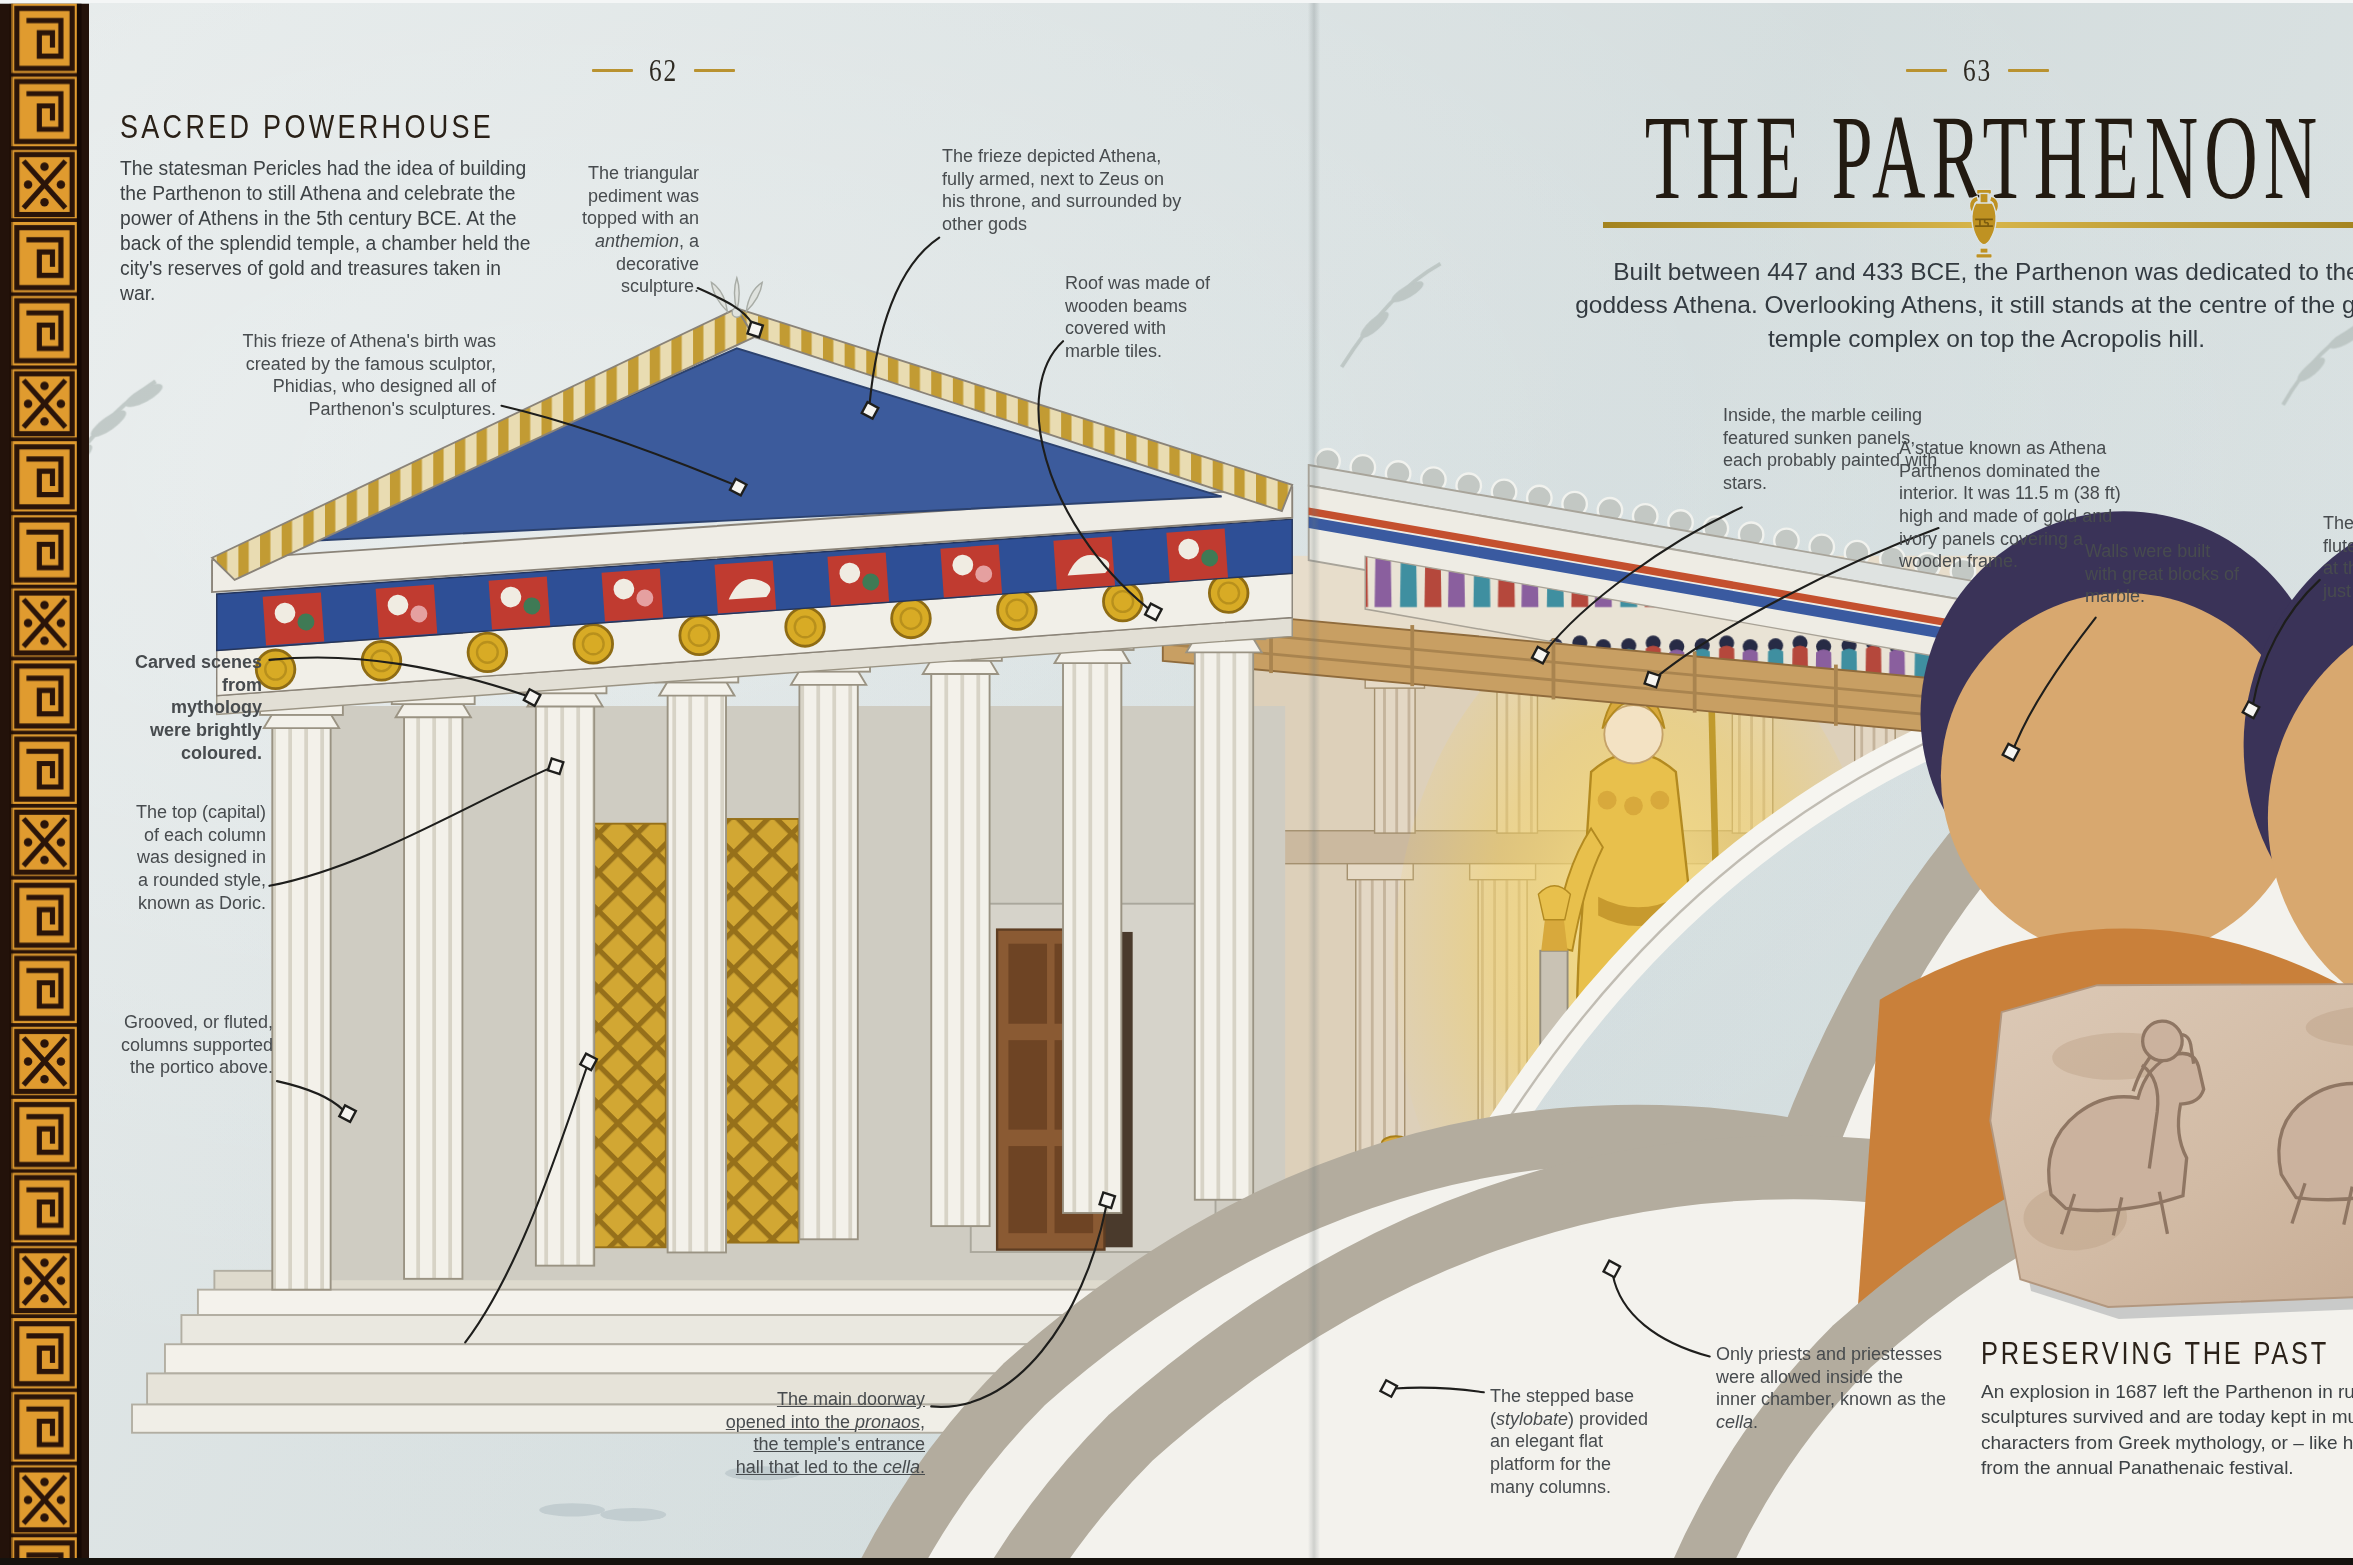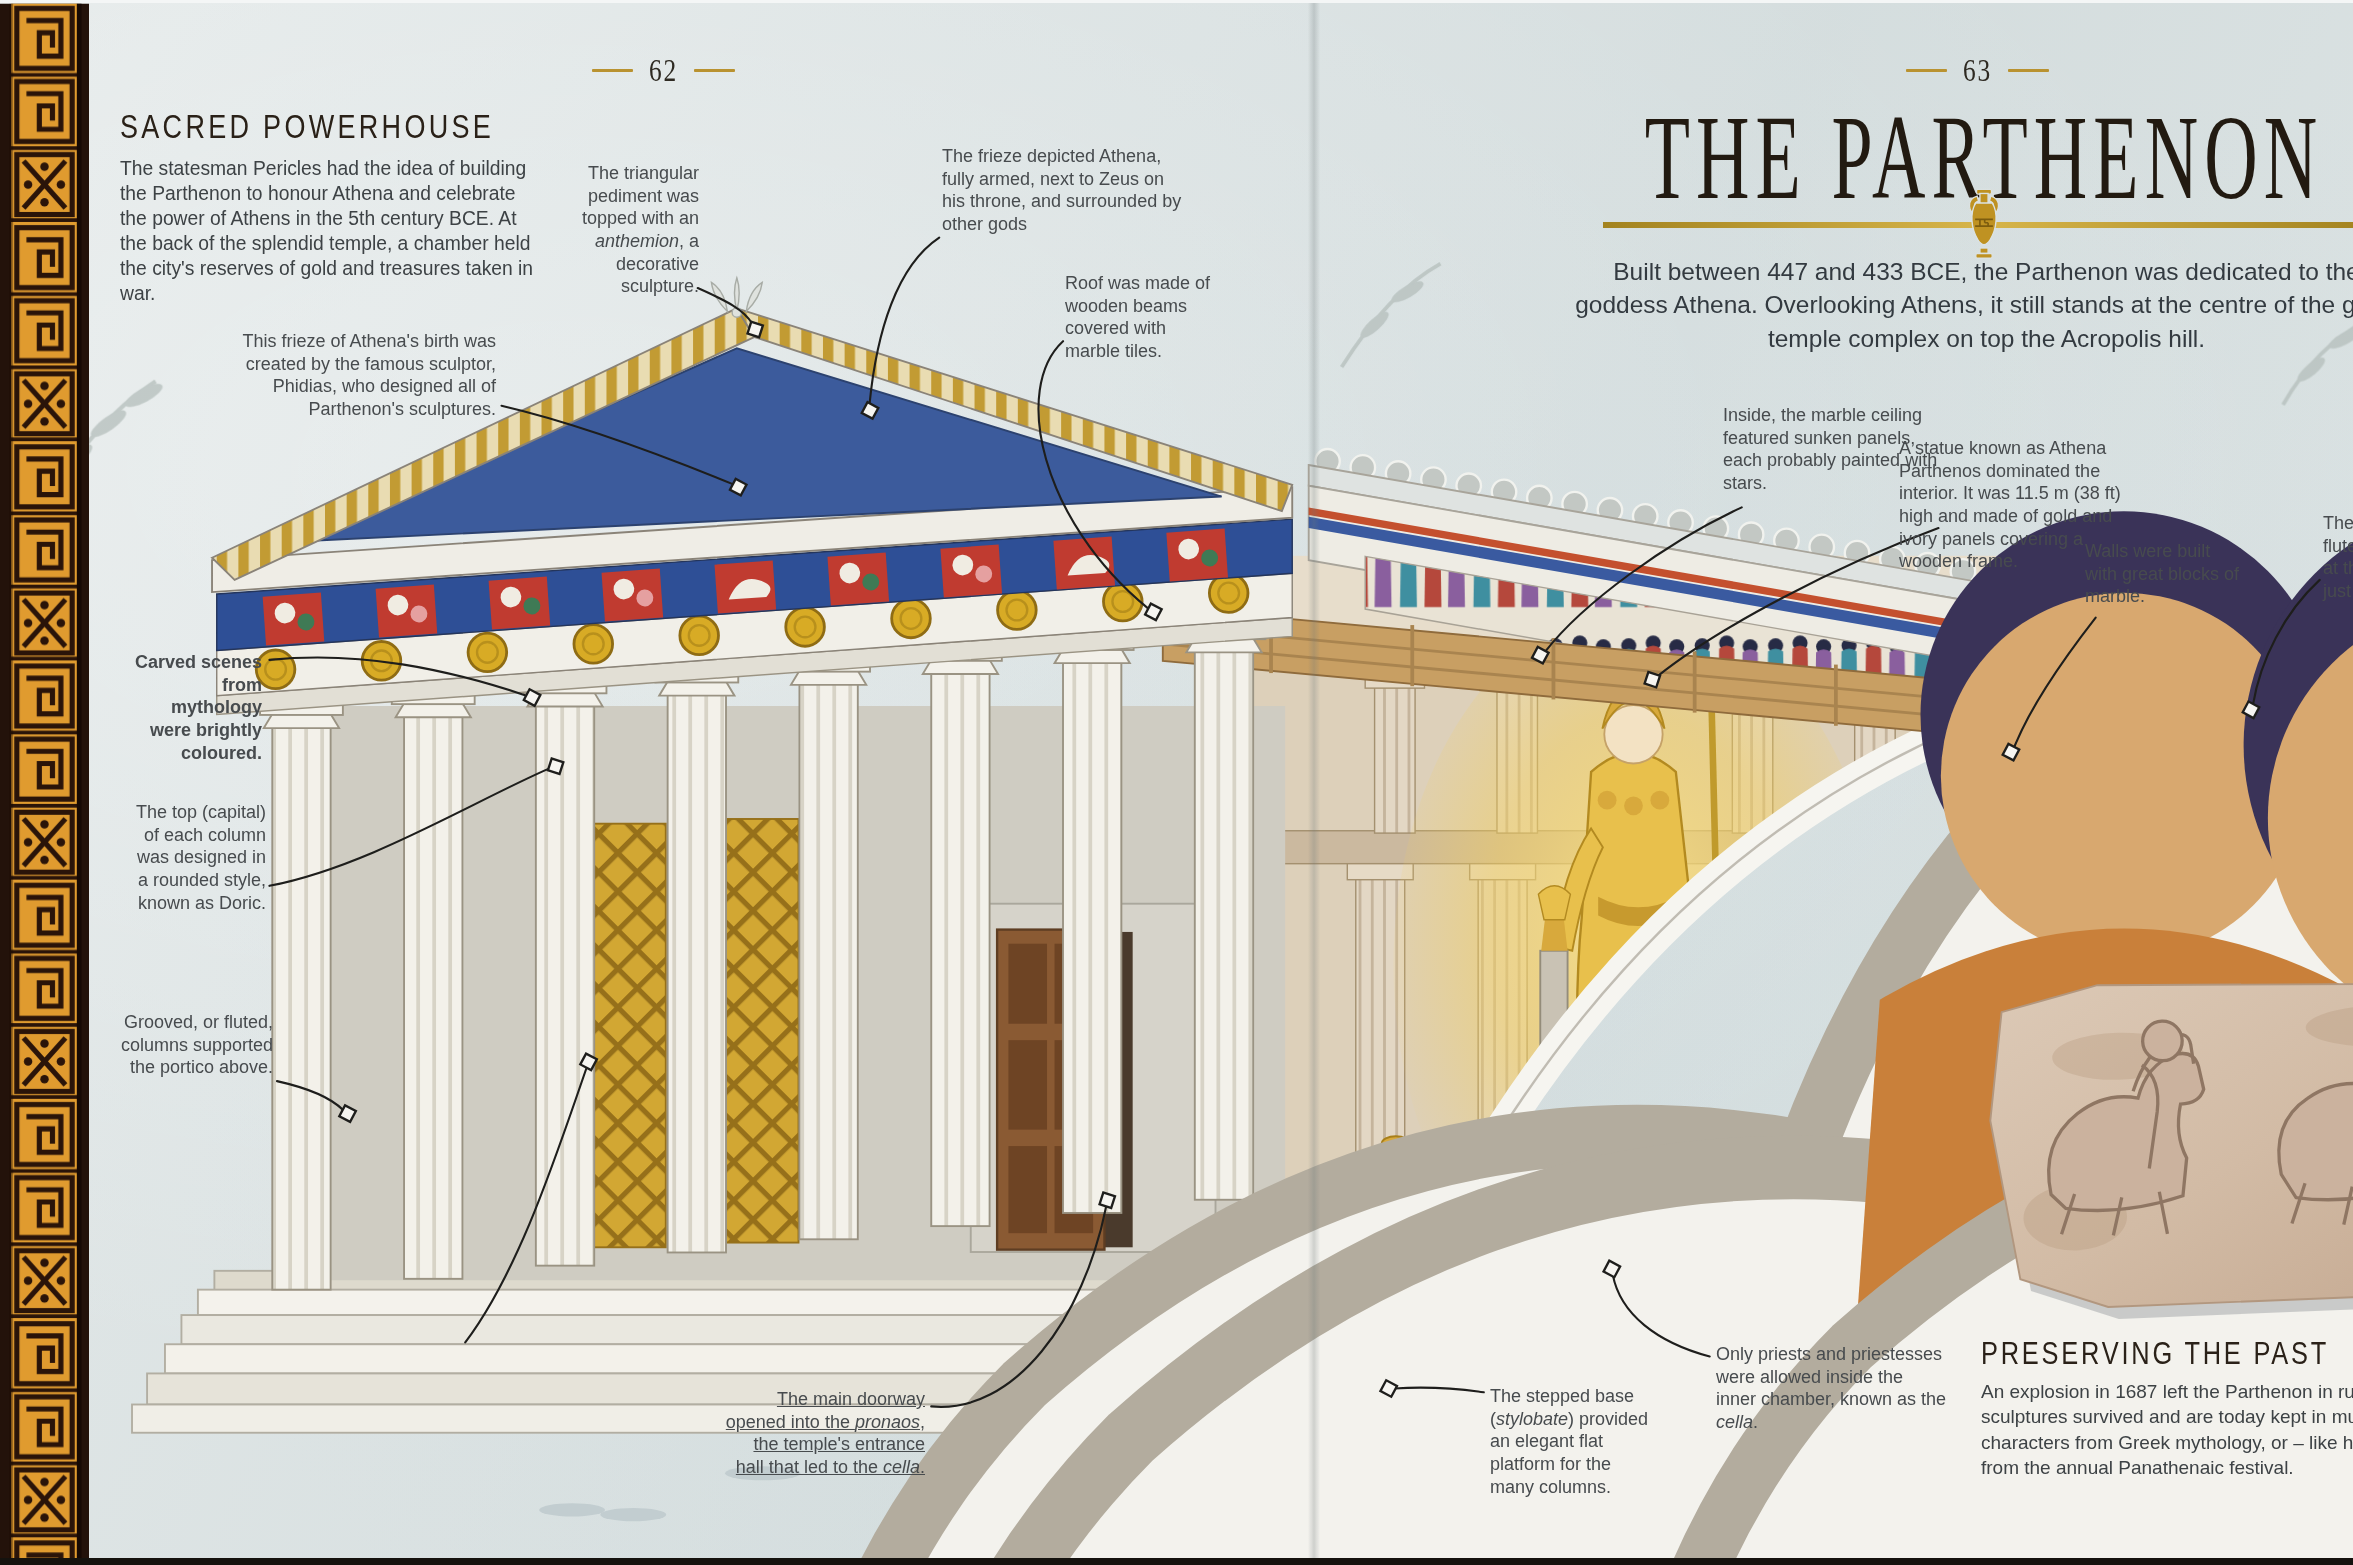--- a/index.html
+++ b/index.html
@@ -678,21 +678,21 @@
   <div class="edge-bottom"></div>
 
   <div class="pagenum" style="left:592px;top:56px;">
     <span class="bar"></span>
     <span class="n">62</span>
     <span class="bar"></span>
   </div>
 
   <div class="sectionblock">
     <div class="disp">SACRED POWERHOUSE</div>
-    <p>The statesman Pericles had the idea of building the Parthenon to honour Athena and celebrate the power of Athens in the 5th century BCE. At the back of the splendid temple, a chamber held the city's reserves of gold and treasures taken in war.</p>
+    <p>The statesman Pericles had the idea of building the Parthenon to still Athena and celebrate the power of Athens in the 5th century BCE. At the back of the splendid temple, a chamber held the city's reserves of gold and treasures taken in war.</p>
   </div>
 
   <div class="ann ar" style="left:214px;top:330px;width:282px;"><span>This frieze of Athena's birth was created by the famous sculptor, Phidias, who designed all of Parthenon's sculptures.</span></div>
   <div class="ann ar" style="left:558px;top:162px;width:141px;"><span>The triangular pediment was topped with an </span><span class="it">anthemion</span><span>, a decorative sculpture.</span></div>
   <div class="ann al" style="left:942px;top:145px;width:245px;"><span>The frieze depicted Athena, fully armed, next to Zeus on his throne, and surrounded by other gods</span></div>
   <div class="ann al" style="left:1065px;top:272px;width:155px;"><span>Roof was made of wooden beams covered with marble tiles.</span></div>
   <div class="ann ar" style="left:130px;top:651px;width:132px;font-weight:bold;"><span>Carved scenes from mythology were brightly coloured.</span></div>
   <div class="ann ar" style="left:125px;top:801px;width:141px;"><span>The top (capital) of each column was designed in a rounded style, known as Doric.</span></div>
   <div class="ann ar" style="left:118px;top:1011px;width:155px;"><span>Grooved, or fluted, columns supported the portico above.</span></div>
   <div class="ann ar" style="left:723px;top:1388px;width:202px;text-decoration:underline;"><span>The main doorway opened into the </span><span class="it">pronaos</span><span>, the temple's entrance hall that led to the </span><span class="it">cella</span><span>.</span></div>

